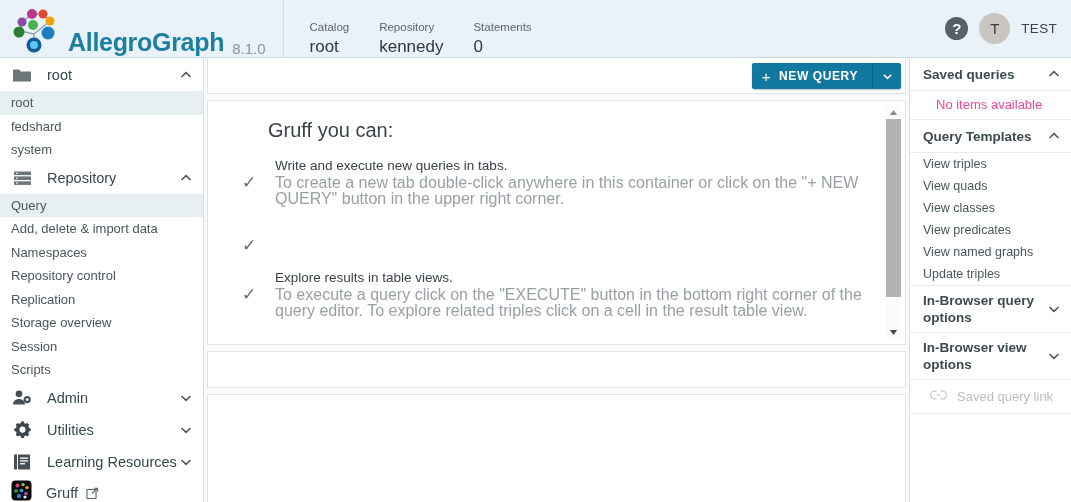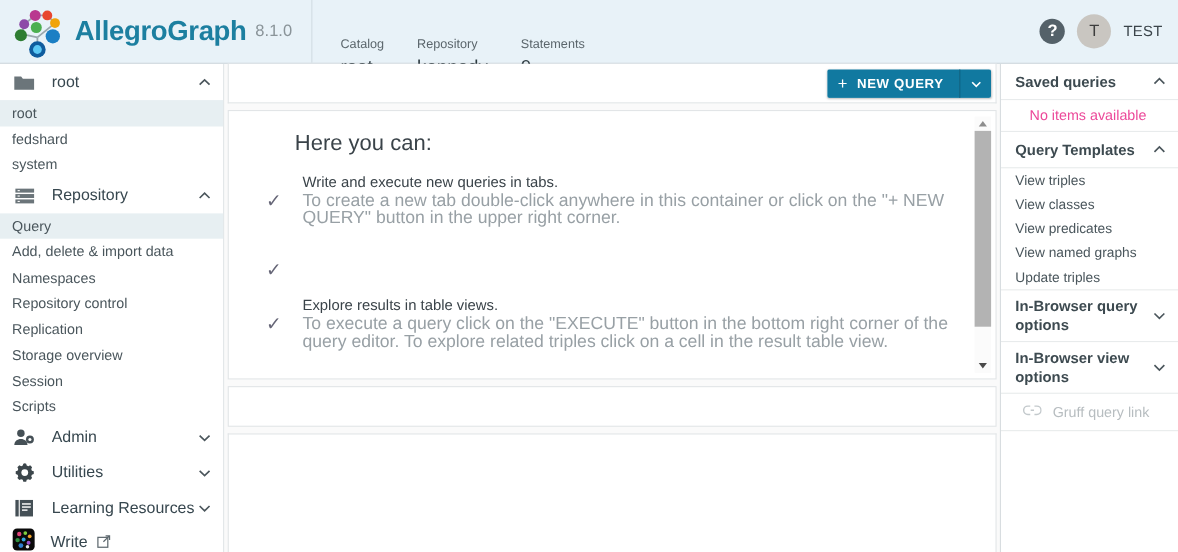--- a/index.html
+++ b/index.html
@@ -22,21 +22,21 @@
     display: flex;
     flex-direction: column;
   }
 
   
   .header {
     height: 57px;
     min-height: 57px;
     background: #e8f2f8;
     display: flex;
-    align-items: center;
+    align-items: flex-end;
     position: relative;
     border-bottom: 1px solid #cfd8dc;
   }
   .logo-wrap {
     width: 72px;
     height: 57px;
     display: flex;
     align-items: center;
     justify-content: center;
     flex: 0 0 auto;
@@ -547,21 +547,21 @@
             <circle cx="6.5" cy="5.5" r="2" fill="#e0437a"></circle>
             <circle cx="12" cy="4.6" r="1.7" fill="#7fcf3f"></circle>
             <circle cx="16" cy="7.6" r="1.7" fill="#f0a32a"></circle>
             <circle cx="5" cy="11" r="2" fill="#2f8f3f"></circle>
             <circle cx="10.5" cy="10.5" r="1.8" fill="#35a7e0"></circle>
             <circle cx="15" cy="13.5" r="1.8" fill="#9b4fcf"></circle>
             <circle cx="8" cy="16" r="2.2" fill="#2f7fd0"></circle>
             <circle cx="14" cy="17" r="1.6" fill="#e8e8e8"></circle>
           </svg>
         </span>
-        <span class="glabel">Write</span>
+        <span class="glabel">Gruff</span>
         <span class="ext-icon">
           <svg width="13" height="13" viewBox="0 0 13 13">
             <rect x="1" y="2.5" width="9" height="9" fill="none" stroke="#5b666c" stroke-width="1.1"></rect>
             <path d="M6 6.5L11.2 1.4M8 1.2h3.6v3.6" stroke="#5b666c" stroke-width="1.1" fill="none"></path>
           </svg>
         </span>
       </div>
 
     </div>
 
@@ -575,21 +575,21 @@
           </button>
           <div class="newquery-caret">
             <svg width="11" height="11" viewBox="0 0 11 11">
                 <path d="M1.8 3.8L5.5 7.4 9.2 3.8" stroke="#fff" stroke-width="1.5" fill="none"></path>
               </svg>
           </div>
         </div>
       </div>
 
       <div class="content-card">
-        <h2 class="h-title">Here you can:</h2>
+        <h2 class="h-title">Gruff you can:</h2>
 
         <div class="bullets">
           <div class="bullet">
             <div class="check">✓</div>
             <div class="btxt">
               <div class="b-head">Write and execute new queries in tabs.</div>
               <div class="b-sub">To create a new tab double-click anywhere in this container or click on the "+ NEW QUERY" button in the upper right corner.</div>
             </div>
           </div>
           <div class="bullet">
@@ -640,20 +640,21 @@
       <div class="rp-section">
         <span class="rlabel">Query Templates</span>
         <span class="chev">
           <svg width="14" height="14" viewBox="0 0 14 14">
               <path d="M2.5 9L7 4.6 11.5 9" stroke="#4b565c" stroke-width="1.5" fill="none"></path>
             </svg>
         </span>
       </div>
       <div>
         <div class="rp-item">View triples</div>
+        <div class="rp-item">View quads</div>
         <div class="rp-item">View classes</div>
         <div class="rp-item">View predicates</div>
         <div class="rp-item">View named graphs</div>
         <div class="rp-item rp-spacer-b">Update triples</div>
       </div>
 
       <div class="rp-section">
         <span class="rlabel">In-Browser query options</span>
         <span class="chev">
           <svg width="14" height="14" viewBox="0 0 14 14">
@@ -673,18 +674,18 @@
       </div>
 
       <div class="rp-copy">
         <span>
           <svg width="17" height="12" viewBox="0 0 17 12">
             <path d="M7 6H10" stroke="#c3c9cc" stroke-width="1.3"></path>
             <path d="M6.6 2.2H4.4a3.8 3.8 0 1 0 0 7.6h2.2" stroke="#c3c9cc" stroke-width="1.3" fill="none"></path>
             <path d="M10.4 2.2h2.2a3.8 3.8 0 1 1 0 7.6h-2.2" stroke="#c3c9cc" stroke-width="1.3" fill="none"></path>
           </svg>
         </span>
-        <span>Gruff query link</span>
+        <span>Saved query link</span>
       </div>
 
     </div>
   </div>
 </div>
 
 </body></html>

